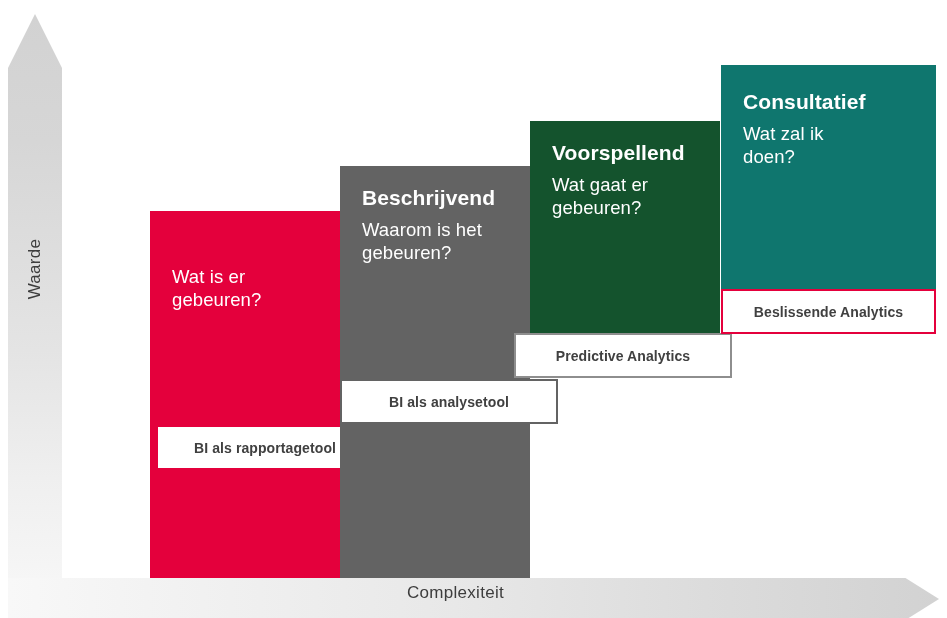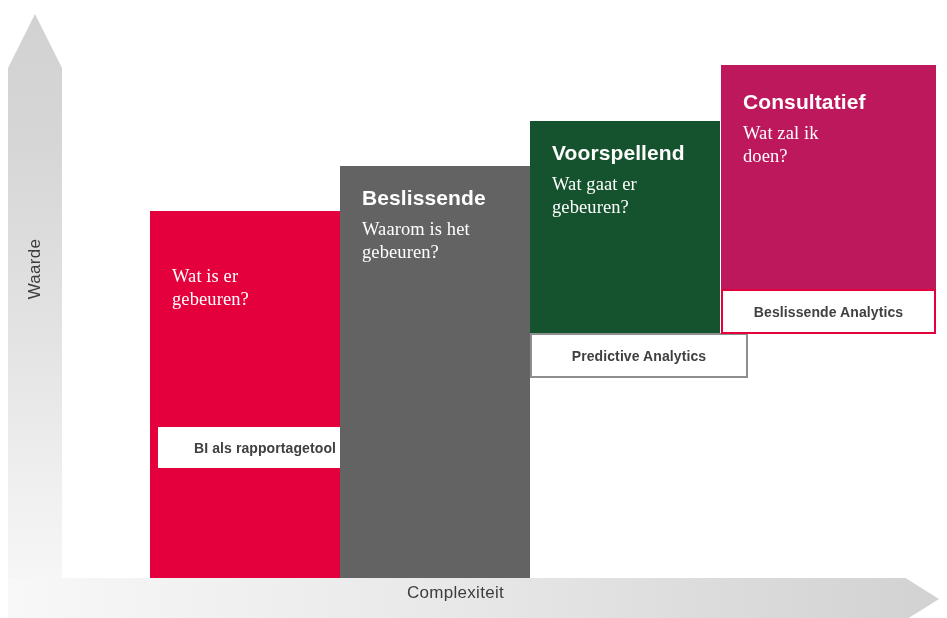--- a/index.html
+++ b/index.html
@@ -97,21 +97,20 @@
   }
   .step .step-sub {
     position: absolute;
     left: 22px;
     right: 12px;
     font-size: 18.5px;
     color: #ffffff;
     line-height: 1.26;
     letter-spacing: 0.1px;
     white-space: pre-line;
-    font-family: Liberation Serif, serif;
   }
 
   
   .caption {
     position: absolute;
     box-sizing: border-box;
     background: #ffffff;
     border: 2px solid #c8102e;
     display: flex;
     align-items: center;
@@ -134,35 +133,38 @@
 
   <div class="step" style="left: 150px; top: 211px; width: 190px; height: 424px; background: rgb(228, 0, 60);">
     <div class="step-sub" style="top:54px;">Wat is er
 gebeuren?</div>
   </div>
   <div class="caption" style="left: 156px; top: 425px; width: 218px; height: 45px; border-color: rgb(228, 0, 60); color: rgb(64, 64, 64);">
     <span>BI als rapportagetool</span>
   </div>
 
   <div class="step" style="left:340px; top:166px; width:190px; height:470px; background:#636363;">
-    <div class="step-title" style="top:20px;">Beslissende</div>
+    <div class="step-title" style="top:20px;">Beschrijvend</div>
     <div class="step-sub" style="top:52px;">Waarom is het
 gebeuren?</div>
+  </div>
+  <div class="caption" style="left: 340px; top: 379px; width: 218px; height: 45px; border-color: rgb(99, 99, 99); color: rgb(64, 64, 64);">
+    <span>BI als analysetool</span>
   </div>
 
   <div class="step" style="left:530px; top:121px; width:190px; height:212px; background:#14532d;">
     <div class="step-title" style="top:20px;">Voorspellend</div>
     <div class="step-sub" style="top:52px;">Wat gaat er
 gebeuren?</div>
   </div>
-  <div class="caption" style="left: 530px; top: 333px; width: 218px; height: 45px; border-color: rgb(142, 142, 142); color: rgb(64, 64, 64);">
+  <div class="caption" style="left: 514px; top: 333px; width: 218px; height: 45px; border-color: rgb(142, 142, 142); color: rgb(64, 64, 64);">
     <span>Predictive Analytics</span>
   </div>
 
-  <div class="step" style="left: 721px; top: 65px; width: 215px; height: 224px; background: #be185d;">
+  <div class="step" style="left: 721px; top: 65px; width: 215px; height: 224px; background: #0f766e;">
     <div class="step-title" style="top:25px;">Consultatief</div>
     <div class="step-sub" style="top:57px;">Wat zal ik
 doen?</div>
   </div>
   <div class="caption" style="left: 721px; top: 289px; width: 215px; height: 45px; border-color: rgb(228, 0, 60); color: rgb(64, 64, 64);">
     <span>Beslissende Analytics</span>
   </div>
 
   <div class="axis-h">
     <div class="shaft"></div>

